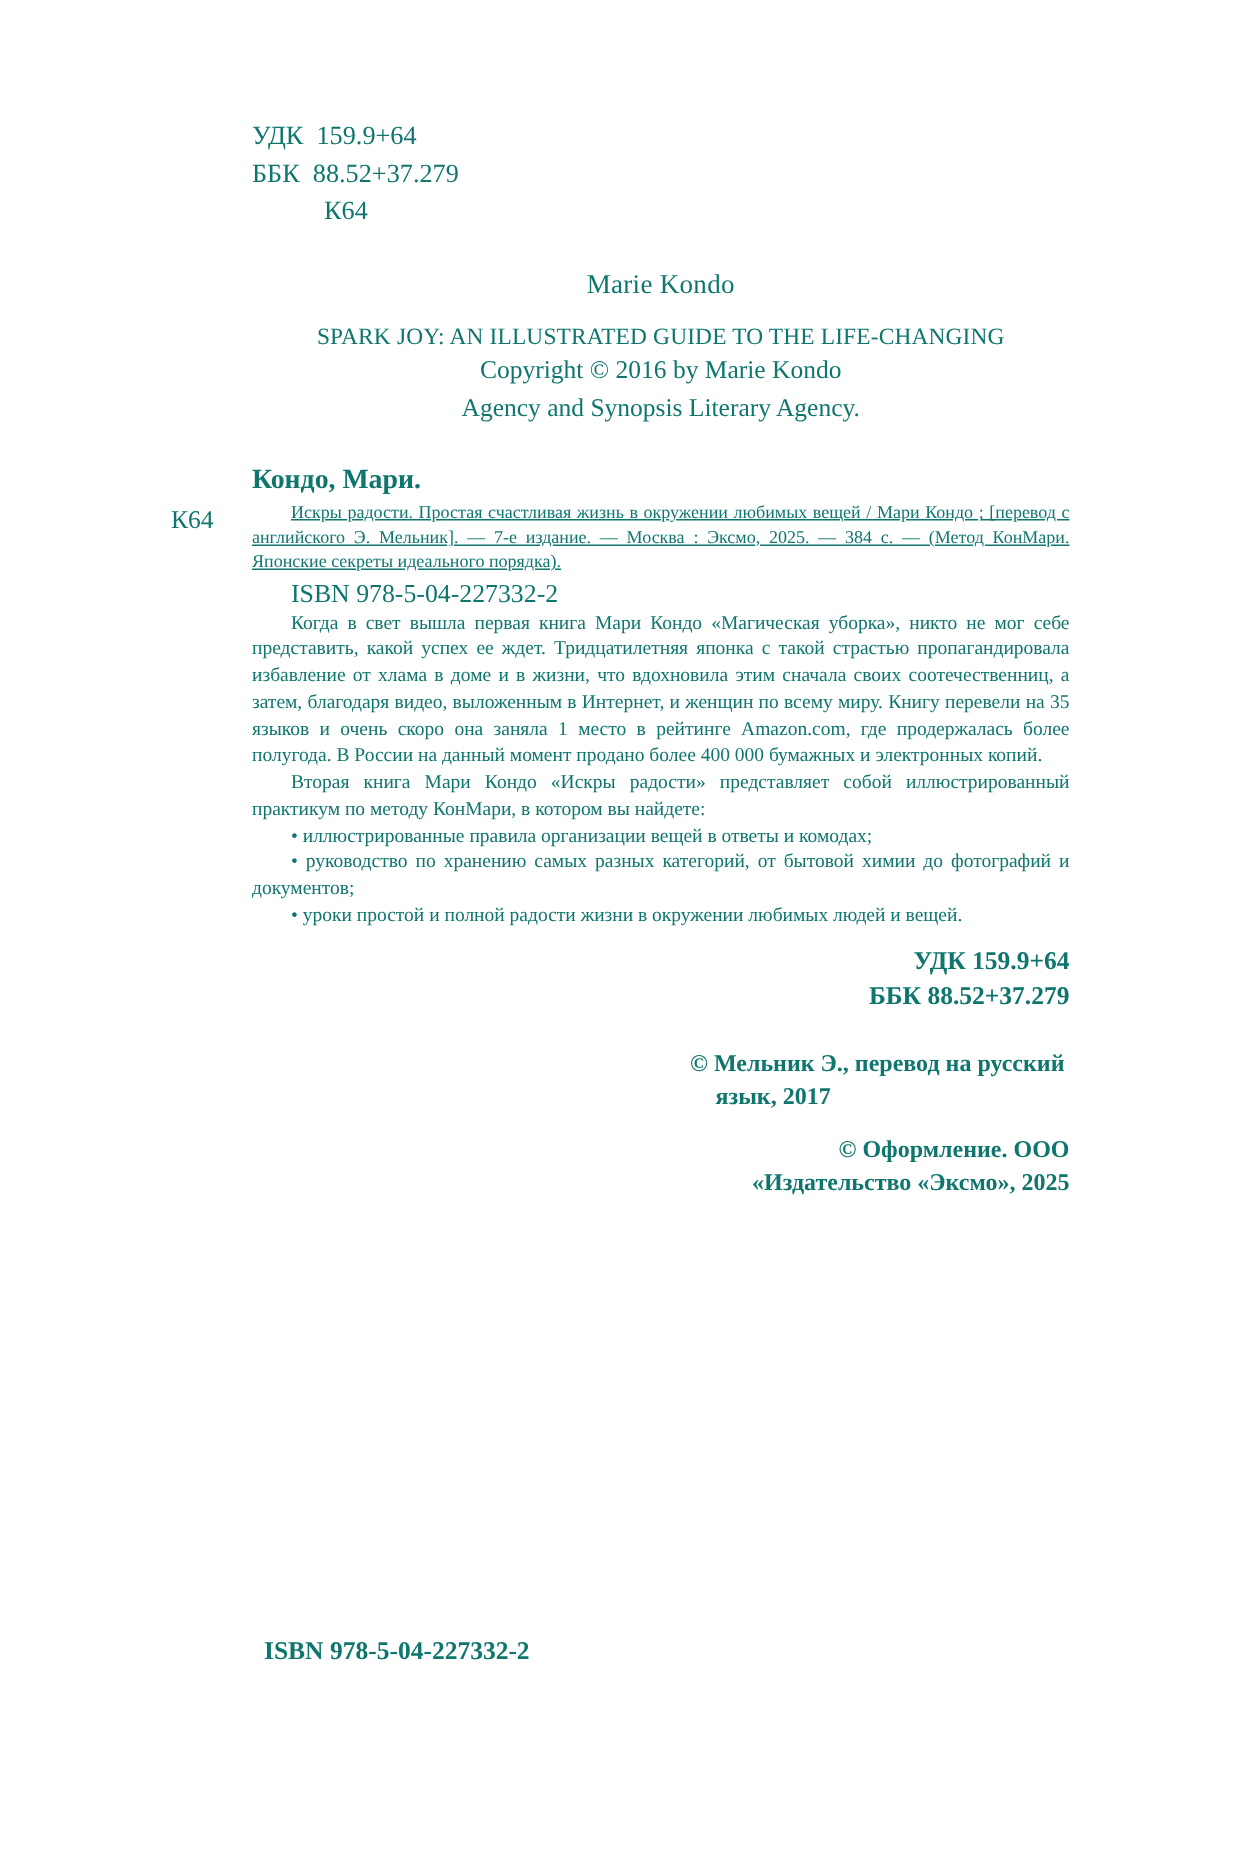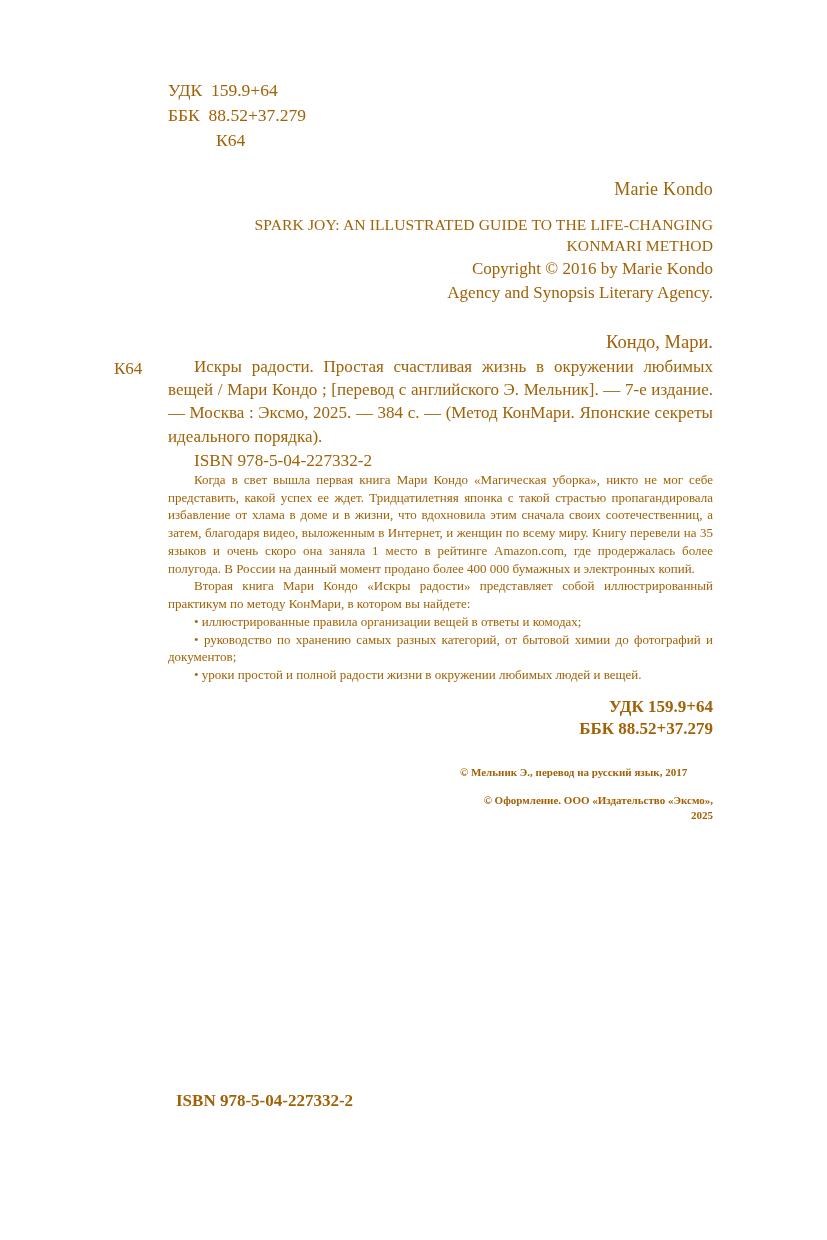--- a/index.html
+++ b/index.html
@@ -6,21 +6,21 @@
     margin: 0;
     padding: 0;
     background: #ffffff;
   }
   .page {
     position: relative;
     width: 827px;
     height: 1240px;
     background: #ffffff;
     font-family: "Liberation Serif", serif;
-    color: #a16207;
+    color: #0f766e;
     overflow: hidden;
   }
   .content {
     position: absolute;
     left: 168px;
     top: 78px;
     width: 545px;
   }
 
   
@@ -31,21 +31,21 @@
   }
   .codes .row {
     white-space: pre;
   }
   .codes .k64 {
     padding-left: 48px;
   }
 
   
   .orig {
-    text-align: right;
+    text-align: center;
     margin-bottom: 8px;
   }
   .orig .author {
     font-size: 18px;
     letter-spacing: .2px;
     margin-bottom: 14px;
   }
   .orig .title-en {
     font-size: 15.6px;
     line-height: 1.38;
@@ -61,30 +61,30 @@
     position: relative;
     margin-top: 26px;
   }
   .bib .sidecode {
     position: absolute;
     left: -54px;
     top: 27px;
     font-size: 17px;
   }
   .bib .name {
-    font-weight: normal;
+    font-weight: bold;
     font-size: 18.5px;
     margin-bottom: 2px;
-    text-align: right;
   }
   .bib .descr {
-    font-size: 17px;
+    font-size: 12px;
     line-height: 1.37;
     text-align: justify;
     text-indent: 26px;
+    text-decoration: underline;
   }
   .bib .isbn-line {
     font-size: 17.2px;
     margin-top: 3px;
     text-indent: 26px;
   }
 
   
   .annotation p {
     font-size: 13px;
@@ -104,21 +104,21 @@
     font-size: 17px;
     line-height: 1.32;
     margin-top: 12px;
   }
 
   
   .copy-block {
     margin-top: 24px;
     margin-left: 292px;
     font-weight: bold;
-    font-size: 11px;
+    font-size: 16px;
     line-height: 1.34;
   }
   .copy-block .para {
     margin-bottom: 14px;
   }
   .copy-block .para:last-child {
     margin-bottom: 0;
     text-align: right;
   }
   .copy-block .hang {
@@ -144,21 +144,20 @@
     <div class="codes">
       <div class="row">УДК  159.9+64</div>
       <div class="row">ББК  88.52+37.279</div>
       <div class="row k64">К64</div>
     </div>
 
     <div class="orig">
       <div class="author">Marie Kondo</div>
       <div class="title-en">
         <div>SPARK JOY: AN ILLUSTRATED GUIDE TO THE LIFE-CHANGING</div>
-        <div>KONMARI METHOD</div>
       </div>
       <div class="copyright-en">
         <div>Copyright © 2016 by Marie Kondo</div>
         <div>Agency and Synopsis Literary Agency.</div>
       </div>
     </div>
 
     <div class="bib">
       <div class="sidecode">К64</div>
       <div class="name">Кондо, Мари.</div>

